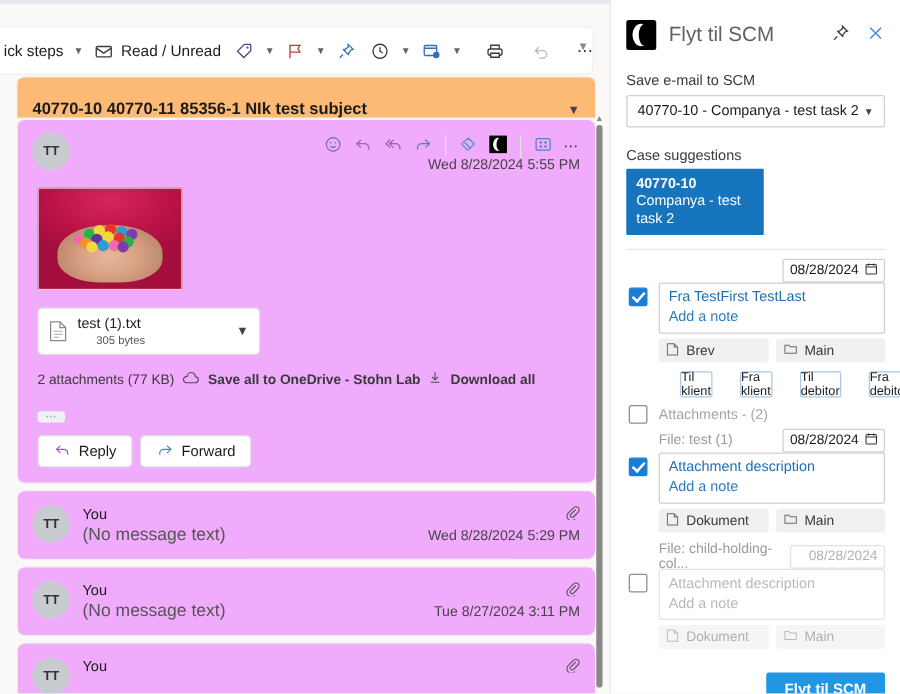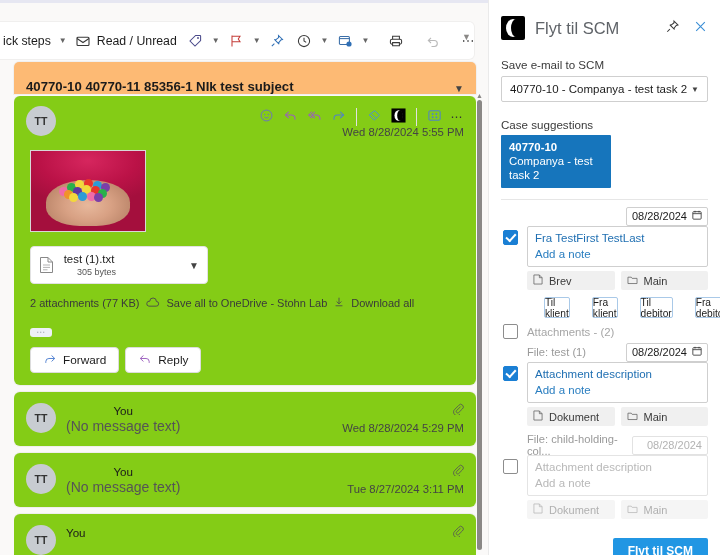--- a/index.html
+++ b/index.html
@@ -45,24 +45,23 @@
     background:#fdba74; border-radius:5px 5px 0 0;
     display:flex; align-items:flex-end; padding:0 12px;
     font-size:13.2px; font-weight:600; color:#1b1b1b;
     box-shadow: 0 0 0 1px rgba(0,0,0,0.035);
   }
   .subjectbar .chev{ margin-left:auto; color:#444; font-size:10px;}
 
   .msgscroll{ position:absolute; left:14px; top:96px; width:462px; height:459px; overflow:hidden;}
 
   .msgcard{
-    background:#84cc16; border-radius:6px; margin-bottom:7px;
+    background:#f0abfc; border-radius:6px; margin-bottom:7px;
     box-shadow: 0 0 0 1px rgba(0,0,0,0.045);
     position:relative;
-    text-align:center;
   }
   .msg-open{ padding:10px 12px 12px 12px; }
   .msg-head{ display:flex; align-items:flex-start; }
   .avatar{
     width:30px; height:30px; border-radius:50%;
     background:#c8ccd1; color:#333; font-size:10.5px; font-weight:600;
     display:flex; align-items:center; justify-content:center; flex:none;
   }
   .msg-names{ margin-left:10px; }
   .msg-from{ font-size:11.8px; font-weight:600; color:#1b1b1b; line-height:15px;}
@@ -92,21 +91,21 @@
     margin:14px 0 0 4px; width:178px; height:38px;
     border:1px solid #e2e2e2; border-radius:4px; background:#fff;
     display:flex; align-items:center; padding:0 8px;
   }
   .att-ic{ width:15px; height:18px; flex:none; margin-right:8px;}
   .att-name{ font-size:11.4px; color:#1b1b1b; line-height:13px;}
   .att-size{ font-size:9px; color:#555; line-height:12px;margin-left:15px;}
   .att-chev{ margin-left:auto; color:#444; font-size:10px;}
 
   .attfoot{ margin:12px 0 0 4px; display:flex; align-items:center; gap:6px; font-size:11px; color:#3a3a3a;}
-  .attfoot .lnk{ cursor:pointer; }
+  .attfoot .lnk{ cursor:pointer;font-weight:bold; }
 
   .dots-badge{
     margin:18px 0 0 4px; width:22px; height:9px; border-radius:3px;
     background:#eef1f7; display:flex; align-items:center; justify-content:center;
     color:#8a8fa0; font-size:9px; line-height:5px; letter-spacing:0.5px;
   }
   .rf-row{ margin:10px 0 0 4px; display:flex; gap:6px;}
   .rf-btn{
     display:flex; align-items:center; gap:6px;
     height:26px; padding:0 12px; border:1px solid #dcdcdc; border-radius:4px;
@@ -433,34 +432,34 @@
           </span>
           <span class="lnk">Download all</span>
         </div>
 
         <div class="dots-badge">⋯</div>
 
         <div class="rf-row">
           <div class="rf-btn">
             <span>
               <svg width="14" height="14" viewBox="0 0 16 16">
+                  <path d="M6.2 4L2.6 7.4l3.6 3.4" fill="none" stroke="#9b5fbe" stroke-width="1.1"></path>
+                  <path d="M2.8 7.4h6.4a3.6 3.6 0 013.6 3.6v1.4" fill="none" stroke="#9b5fbe" stroke-width="1.1"></path>
+                </svg>
+            </span>
+            <span>Reply</span>
+          </div>
+          <div class="rf-btn">
+            <span>
+              <svg width="14" height="14" viewBox="0 0 16 16">
                   <path d="M9.8 4l3.6 3.4-3.6 3.4" fill="none" stroke="#4e7fd0" stroke-width="1.1"></path>
                   <path d="M13.2 7.4H6.8A3.6 3.6 0 003.2 11v1.4" fill="none" stroke="#4e7fd0" stroke-width="1.1"></path>
                 </svg>
             </span>
             <span>Forward</span>
-          </div>
-          <div class="rf-btn">
-            <span>
-              <svg width="14" height="14" viewBox="0 0 16 16">
-                  <path d="M6.2 4L2.6 7.4l3.6 3.4" fill="none" stroke="#9b5fbe" stroke-width="1.1"></path>
-                  <path d="M2.8 7.4h6.4a3.6 3.6 0 013.6 3.6v1.4" fill="none" stroke="#9b5fbe" stroke-width="1.1"></path>
-                </svg>
-            </span>
-            <span>Reply</span>
           </div>
         </div>
       </div>
 
       <div class="msgcard msg-collapsed">
         <div class="avatar">TT</div>
         <div class="mc-names">
           <div class="mc-from">You</div>
           <div class="mc-prev">(No message text)</div>
         </div>

